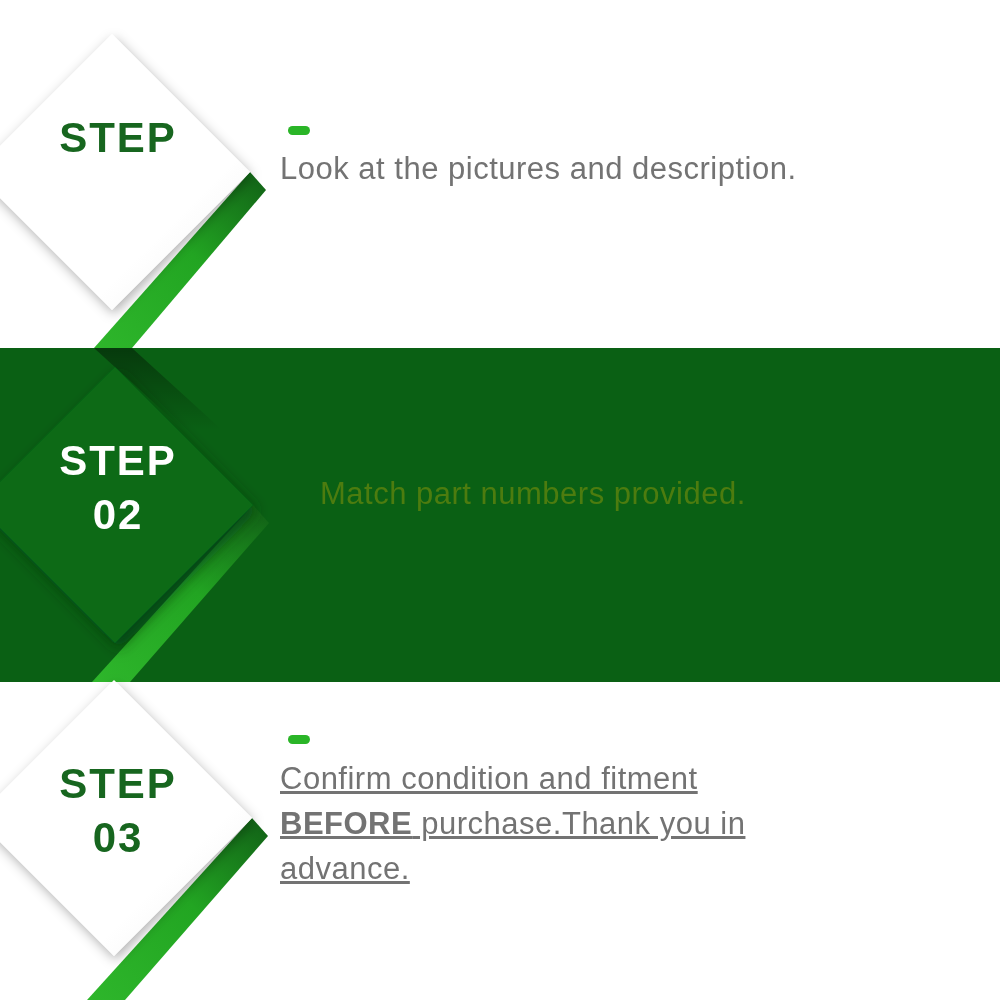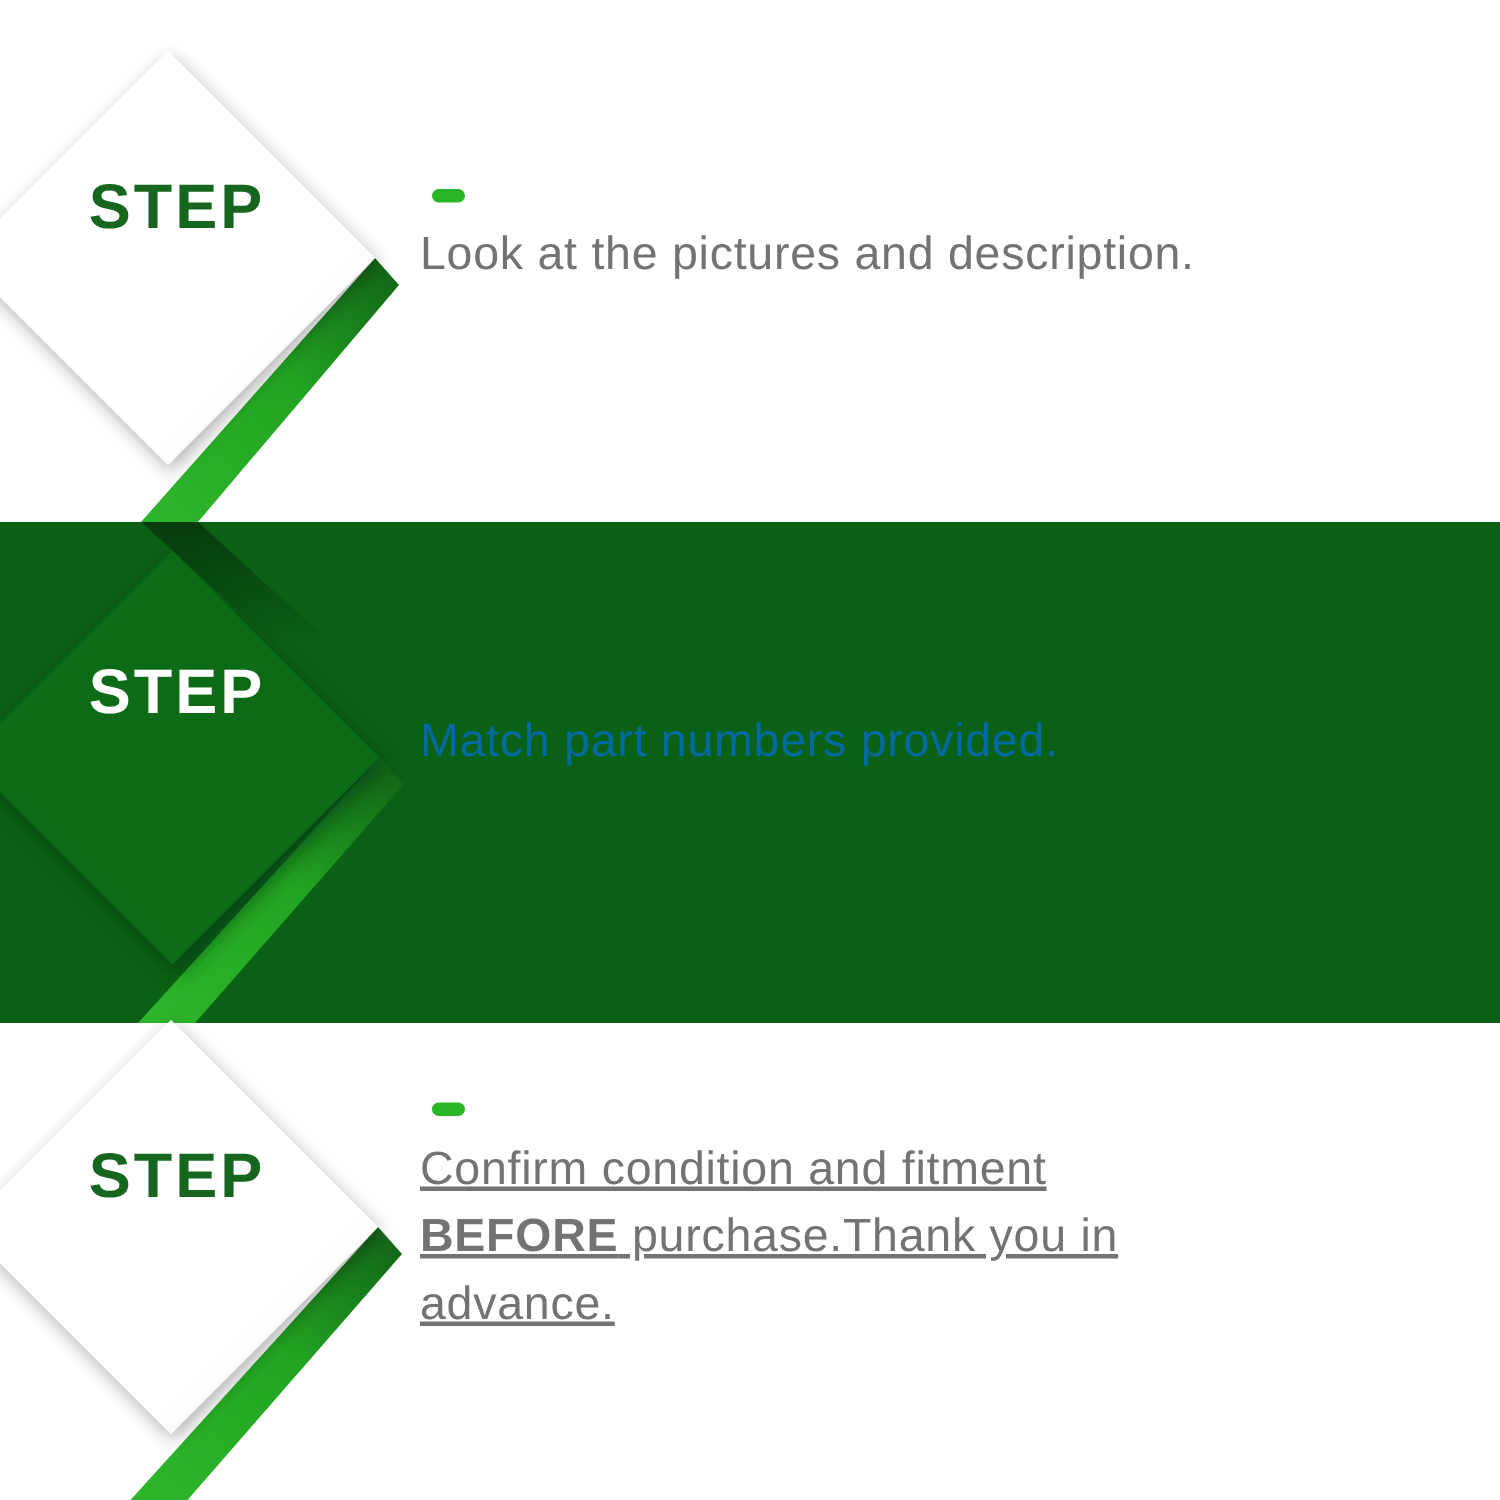--- a/index.html
+++ b/index.html
@@ -4,21 +4,21 @@
 <style>
   html,body{margin:0;padding:0;background:#ffffff;font-family:"Liberation Sans",sans-serif;}
   .canvas{position:relative;width:1000px;height:1000px;background:#ffffff;overflow:hidden;}
   .decor{position:absolute;left:0;top:0;width:1000px;height:1000px;}
   .step-label{position:absolute;left:8px;width:220px;text-align:center;
               font-weight:700;font-size:42px;line-height:54px;letter-spacing:2px;color:#17661f;}
   .step-label.on-band{color:#ffffff;}
   .dash{position:absolute;width:22px;height:9px;border-radius:5px;background:#2ab527;}
   .body-text{position:absolute;left:280px;font-size:31px;line-height:44px;
              letter-spacing:0.5px;color:#737373;}
-  .body-text.on-band{color:#0369a1;}
+  .body-text.on-band{color:#4d7c0f;margin-left:40px;}
   .body-text .bold{font-weight:700;}
   .wrap-3{width:500px;line-height:45px;}
 </style>
 </head>
 <body>
 
 <div class="canvas">
 
   <svg class="decor" width="1000" height="1000" viewBox="0 0 1000 1000" aria-hidden="true">
     <defs>
@@ -58,22 +58,24 @@
   </svg>
 
   <div class="step-label" style="top:111px;">
     <div>STEP</div>
   </div>
   <div class="dash" style="left:288px;top:126px;"></div>
   <div class="body-text" style="top:147px;">Look at the pictures and description.</div>
 
   <div class="step-label on-band" style="top:434px;">
     <div>STEP</div>
+    <div>02</div>
   </div>
   <div class="body-text on-band" style="top:472px;">Match part numbers provided.</div>
 
   <div class="step-label" style="top:757px;">
     <div>STEP</div>
+    <div>03</div>
   </div>
   <div class="dash" style="left:288px;top:735px;"></div>
   <div class="body-text wrap-3" style="top:756px;text-decoration:underline;"><span>Confirm condition and fitment </span><span class="bold">BEFORE</span><span> purchase.Thank you in advance.</span></div>
 
 </div>
 
 </body></html>

